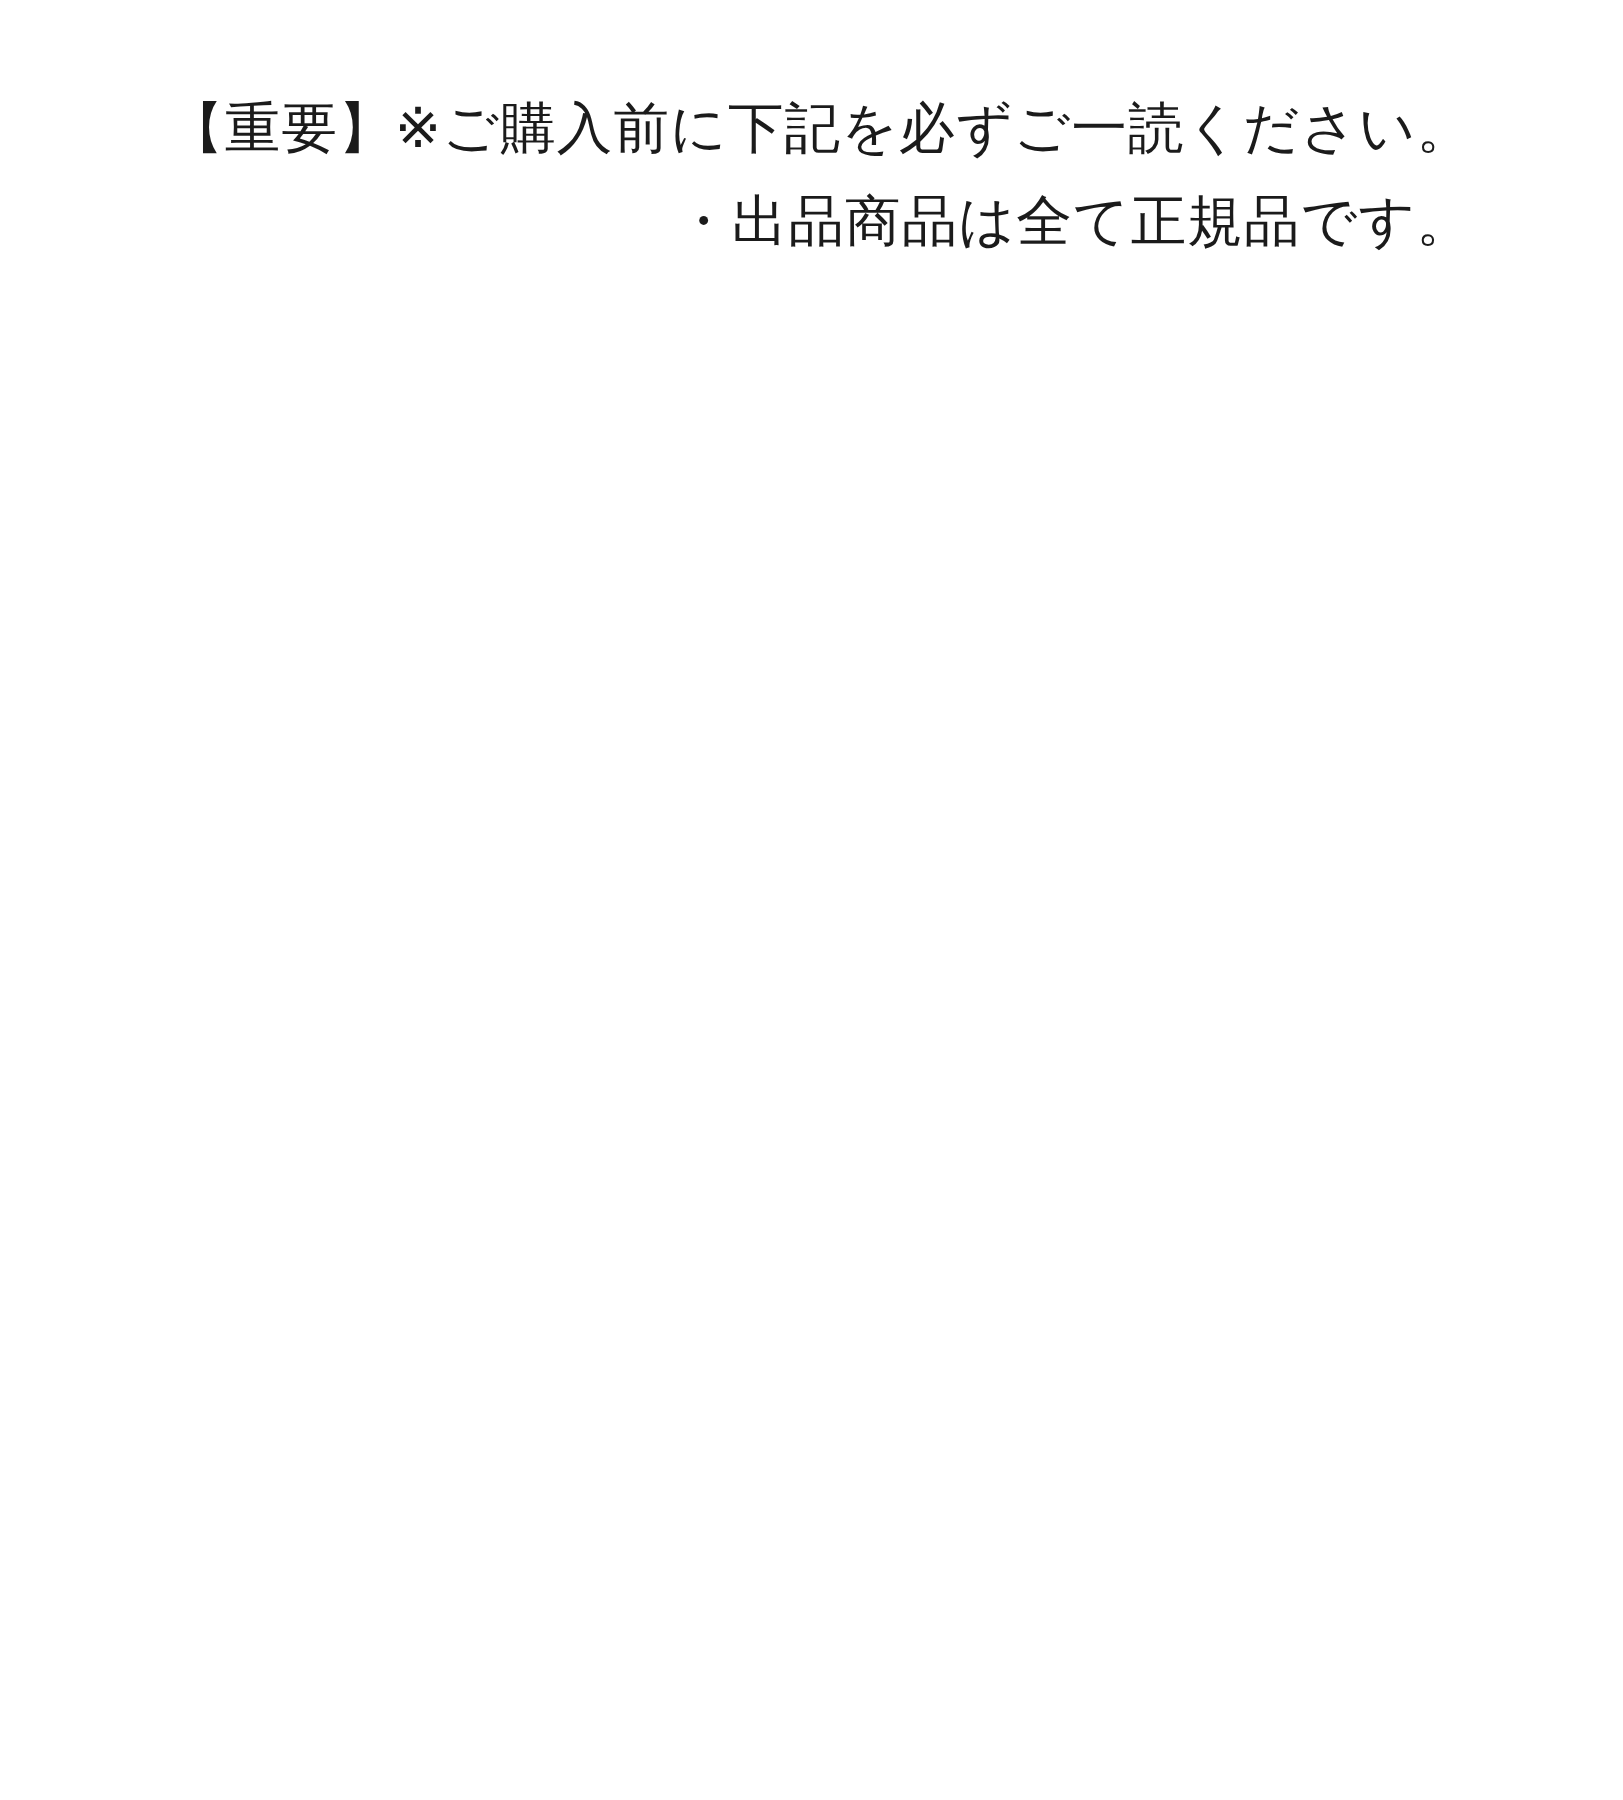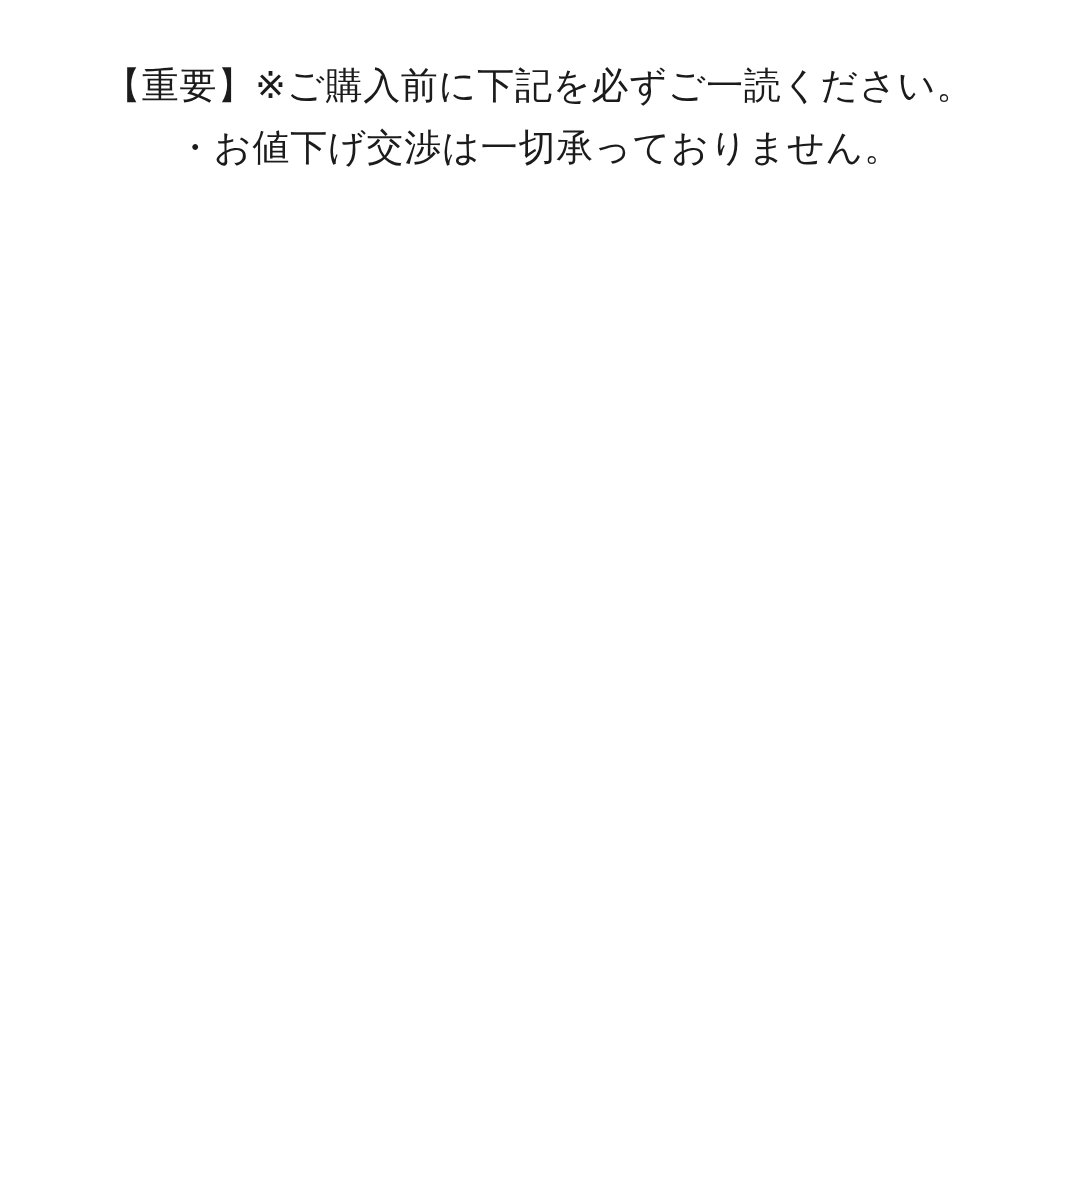--- a/index.html
+++ b/index.html
@@ -19,29 +19,29 @@
     height: 1200px;
     background: #ffffff;
     padding: 56px 100px 0 96px;
   }
   .notice-body {
     color: #1b1b1b;
     font-size: 37px;
     line-height: 1.63;
     letter-spacing: 0.02em;
     font-weight: 400;
-    text-align: center;
+    text-align: right;
     word-break: break-all;
   }
   .notice-line {
     margin: 0 0 2px 0;
     white-space: normal;
   }
 </style>
 </head>
 <body>
 
 <div class="page">
   <div class="notice-body">
     <p class="notice-line">【重要】※ご購入前に下記を必ずご一読ください。</p>
-    <p class="notice-line">・お値下げ交渉は一切承っておりません。</p>
+    <p class="notice-line">・出品商品は全て正規品です。</p>
   </div>
 </div>
 
 </body></html>

